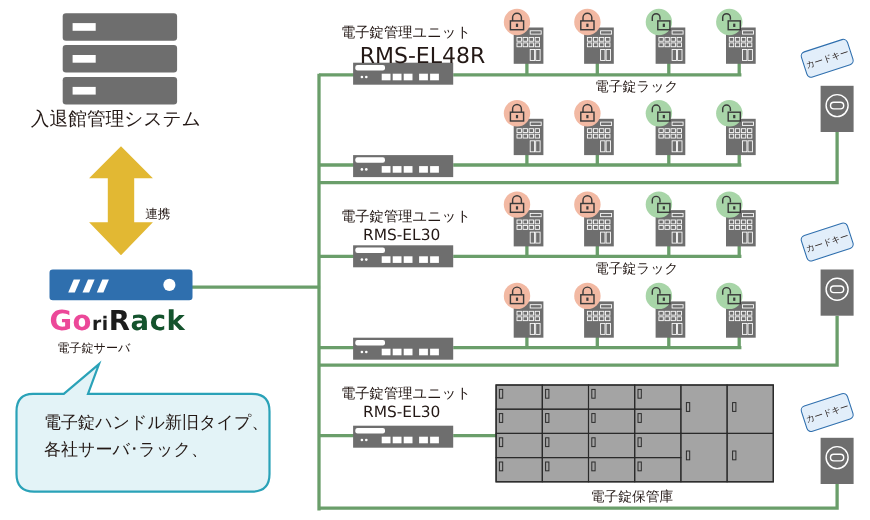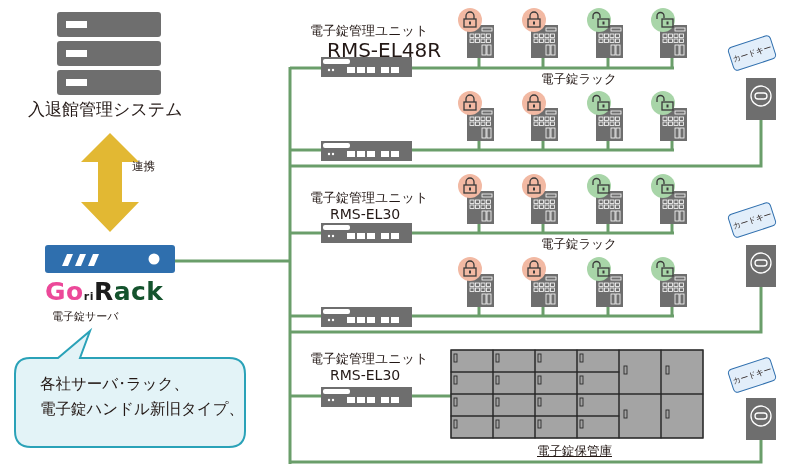--- a/index.html
+++ b/index.html
@@ -528,36 +528,36 @@
       <rect x="619" y="394" width="42" height="44" fill="none" stroke="#2a2a2a" stroke-width="1"></rect>
       <rect x="624" y="410" width="3" height="8" fill="none" stroke="#2a2a2a" stroke-width="0.9"></rect>
       <rect x="661" y="350" width="42" height="44" fill="none" stroke="#2a2a2a" stroke-width="1"></rect>
       <rect x="666" y="366" width="3" height="8" fill="none" stroke="#2a2a2a" stroke-width="0.9"></rect>
       <rect x="661" y="394" width="42" height="44" fill="none" stroke="#2a2a2a" stroke-width="1"></rect>
       <rect x="666" y="410" width="3" height="8" fill="none" stroke="#2a2a2a" stroke-width="0.9"></rect>
     </g>
 </svg>
 
 <div class="txt" style="left:28px; top:101px; font-size:17px;text-align:center;">入退館管理システム</div>
-<div class="txt" style="left:132px; top:161px; font-size:11.5px;">連携</div>
+<div class="txt" style="left:132px; top:189px; font-size:11.5px;">連携</div>
 
 <div class="logo">
-  <span class="g">Go</span><span class="r" style="font-size:11px;">ri</span><span class="r">R</span><span class="k">ack</span>
+  <span class="g">Go</span><span class="r" style="font-size:17px;">ri</span><span class="r">R</span><span class="k">ack</span>
 </div>
 <div class="txt" style="left:52px; top:311px; font-size:11px;">電子錠サーバ</div>
 
 <div class="bubble-text">
+  <div>電子錠ハンドル新旧タイプ、</div>
   <div>各社サーバ･ラック、</div>
-  <div>電子錠ハンドル新旧タイプ、</div>
 </div>
 
 <div class="txt" style="left:310px; top:24px; font-size:13px;">電子錠管理ユニット</div>
 <div class="txt" style="left:327px; top:40px; font-size:20px;">RMS-EL48R</div>
 <div class="txt" style="left:310px; top:191px; font-size:13px;">電子錠管理ユニット</div>
 <div class="txt" style="left:330px; top:207px; font-size:14px;">RMS-EL30</div>
 <div class="txt" style="left:310px; top:352px; font-size:13px;">電子錠管理ユニット</div>
 <div class="txt" style="left:330px; top:368px; font-size:14px;">RMS-EL30</div>
 
 <div class="txt" style="left:541px; top:73px; font-size:12.5px;">電子錠ラック</div>
 <div class="txt" style="left:541px; top:238px; font-size:12.5px;">電子錠ラック</div>
-<div class="txt" style="left:537px; top:445px; font-size:12.5px;text-decoration:underline;">電子錠保管庫</div>
+<div class="txt" style="left:537px; top:445px; font-size:12.5px;">電子錠保管庫</div>
 
 <div id="card-labels"></div>
 
 </body></html>

